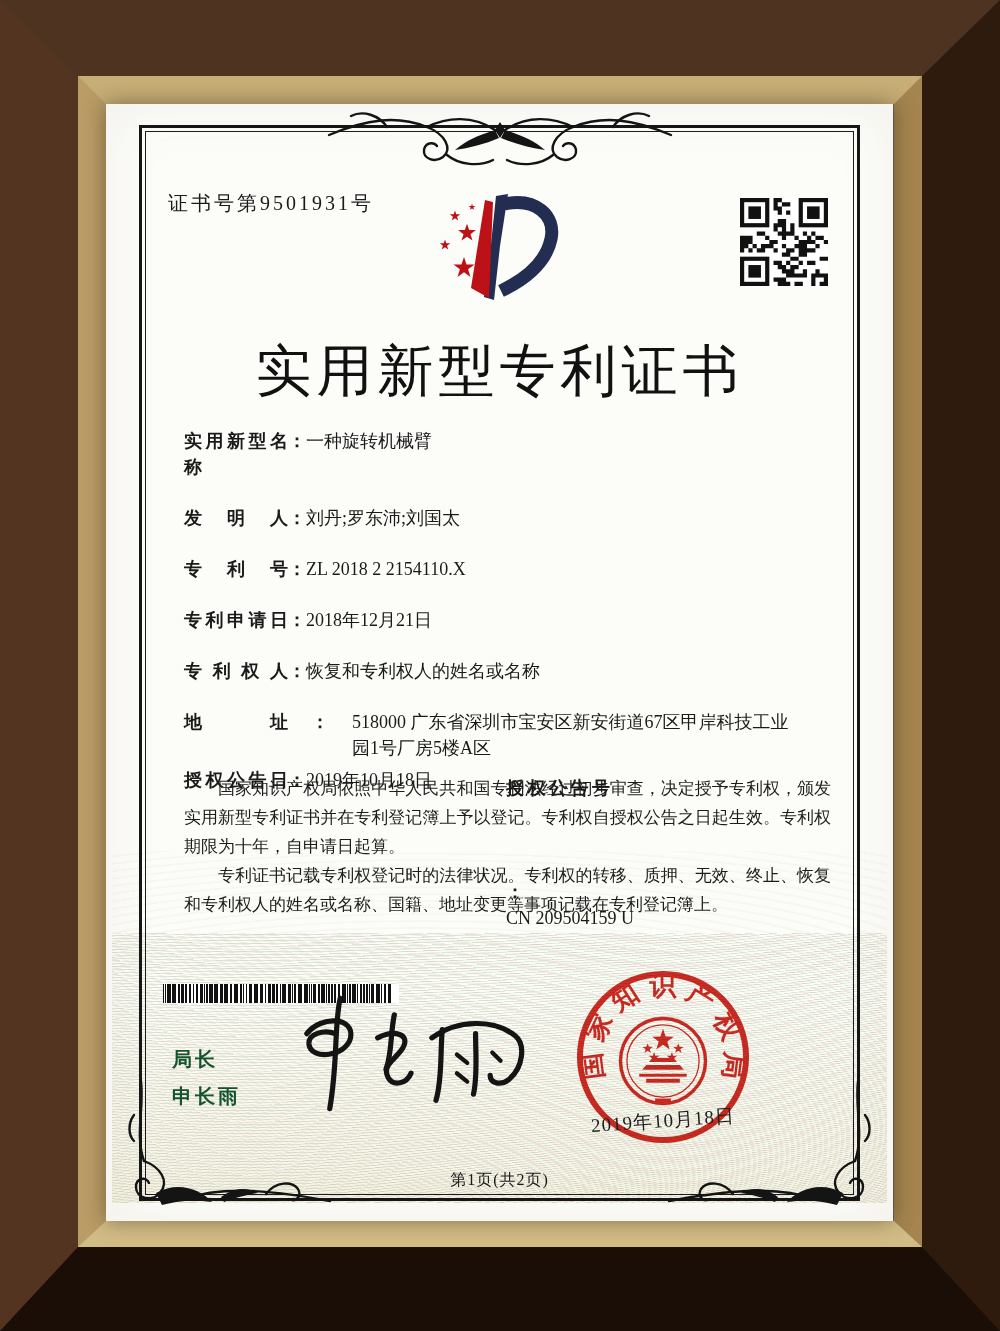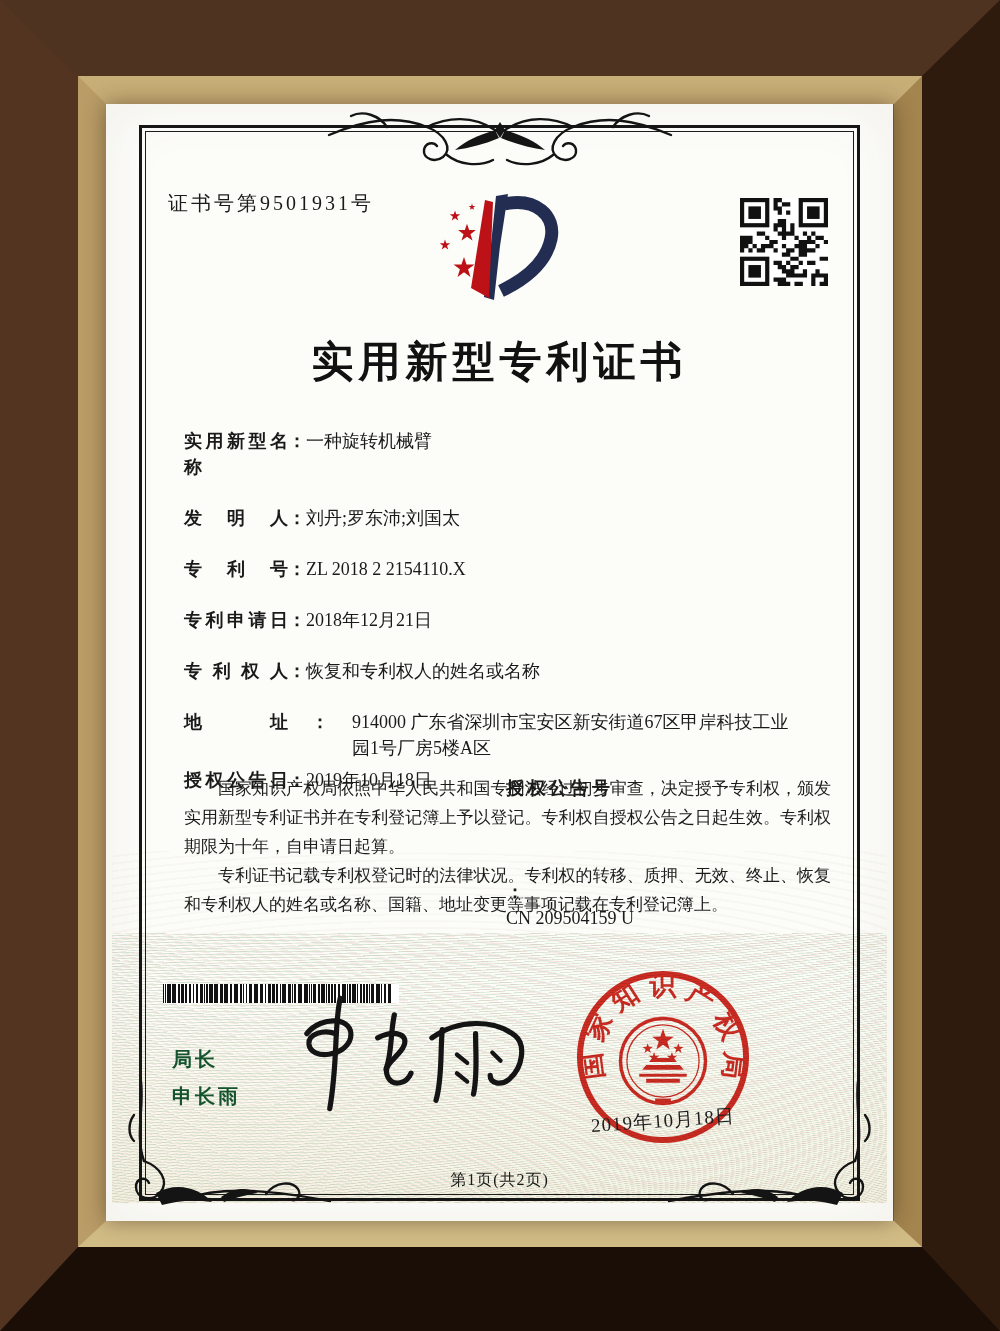--- a/index.html
+++ b/index.html
@@ -32,21 +32,21 @@
   .top-ornament{position:absolute;top:1px;left:50%;transform:translateX(-50%);z-index:3;}
   .corner-flourish{position:absolute;bottom:14px;z-index:3;}
   .corner-flourish.left{left:20px;}
   .corner-flourish.right{right:20px;transform:scaleX(-1);}
 
   
   .cert-no{position:absolute;left:62px;top:86px;font-size:20px;letter-spacing:3px;}
   .logo{position:absolute;left:332px;top:90px;}
   .qr{position:absolute;left:634px;top:94px;width:88px;height:88px;background:#fff;}
   .title{position:absolute;left:0;right:0;top:230px;text-align:center;
-         font-size:42px;font-weight:700;letter-spacing:5px;color:#111;}
+         font-size:56px;font-weight:400;letter-spacing:5px;color:#111;}
 
   
   .fields{position:absolute;left:78px;right:60px;top:324px;font-size:18px;}
   .row{display:flex;align-items:flex-start;line-height:26px;margin-bottom:25px;position:relative;}
   .row.address{margin-bottom:6px;gap:23px;}
   .flabel{display:inline-block;width:104px;font-weight:700;text-align:justify;text-align-last:justify;flex:0 0 104px;}
   .fcolon{display:inline-block;width:18px;font-weight:700;flex:0 0 18px;}
   .fvalue{display:inline-block;}
   .row.address .fvalue{max-width:438px;}
   .pair2{position:absolute;left:322px;top:8px;display:flex;white-space:nowrap;flex-direction:column;}
@@ -178,21 +178,21 @@
         <span class="fvalue">2018年12月21日</span>
       </div>
       <div class="row">
         <span class="flabel">专利权人</span>
           <span class="fcolon">：</span>
         <span class="fvalue">恢复和专利权人的姓名或名称</span>
       </div>
       <div class="row address">
         <span class="flabel">地址</span>
           <span class="fcolon">：</span>
-        <span class="fvalue">914000 广东省深圳市宝安区新安街道67区甲岸科技工业园1号厂房5楼A区</span>
+        <span class="fvalue">518000 广东省深圳市宝安区新安街道67区甲岸科技工业园1号厂房5楼A区</span>
       </div>
       <div class="row grant">
         <span class="flabel">授权公告日</span>
           <span class="fcolon">：</span>
         <span class="fvalue">2019年10月18日</span>
         <span class="pair2">
           <span class="flabel">授权公告号</span>
             <span class="fcolon">：</span>
           <span class="fvalue">CN 209504159 U</span>
         </span>

